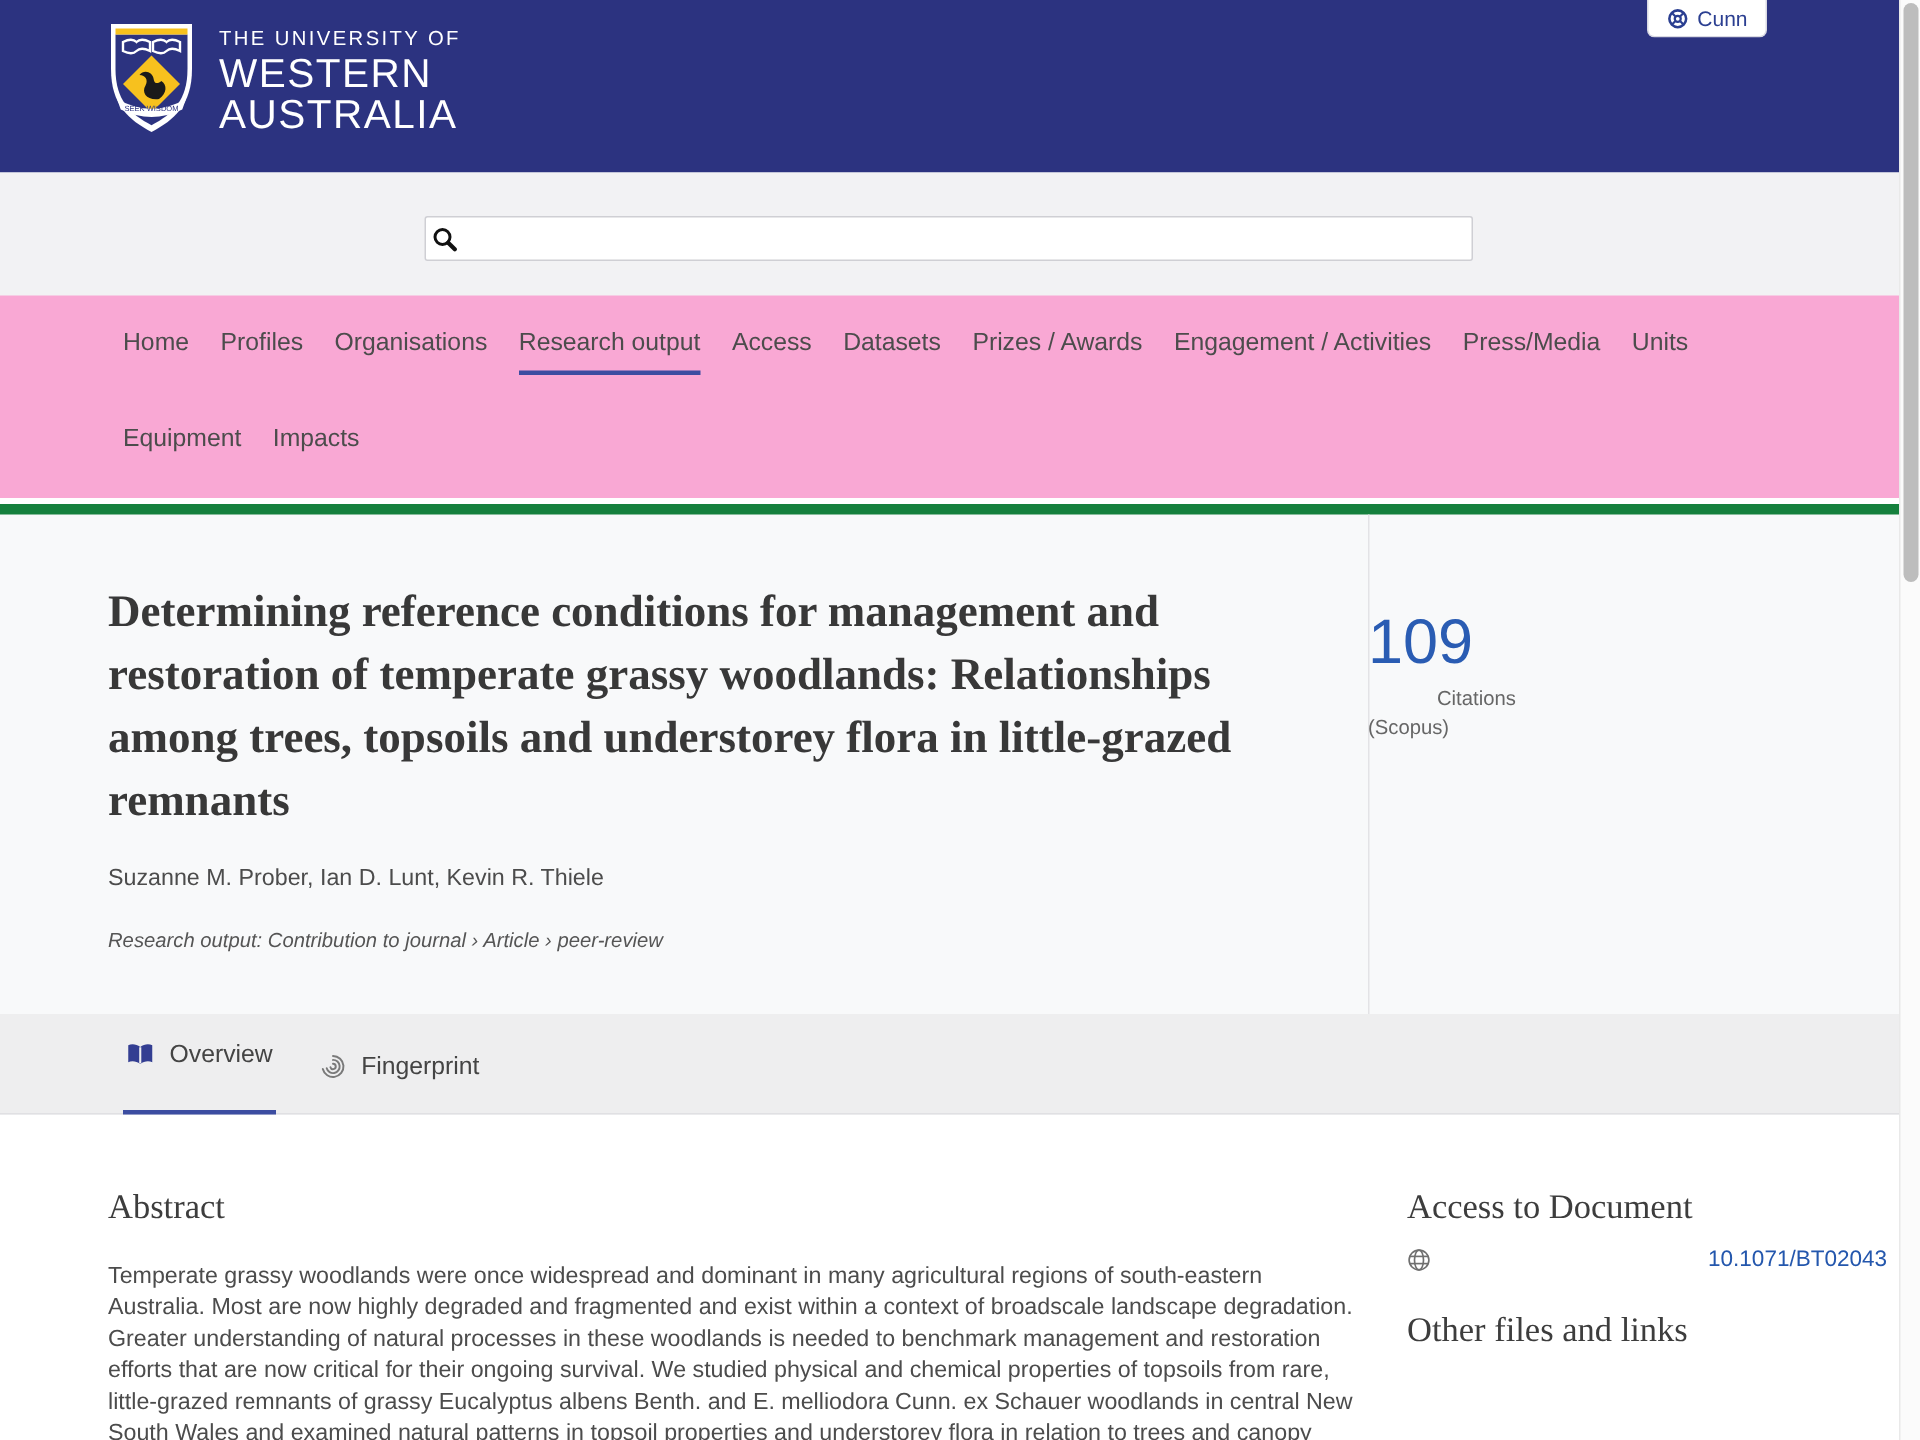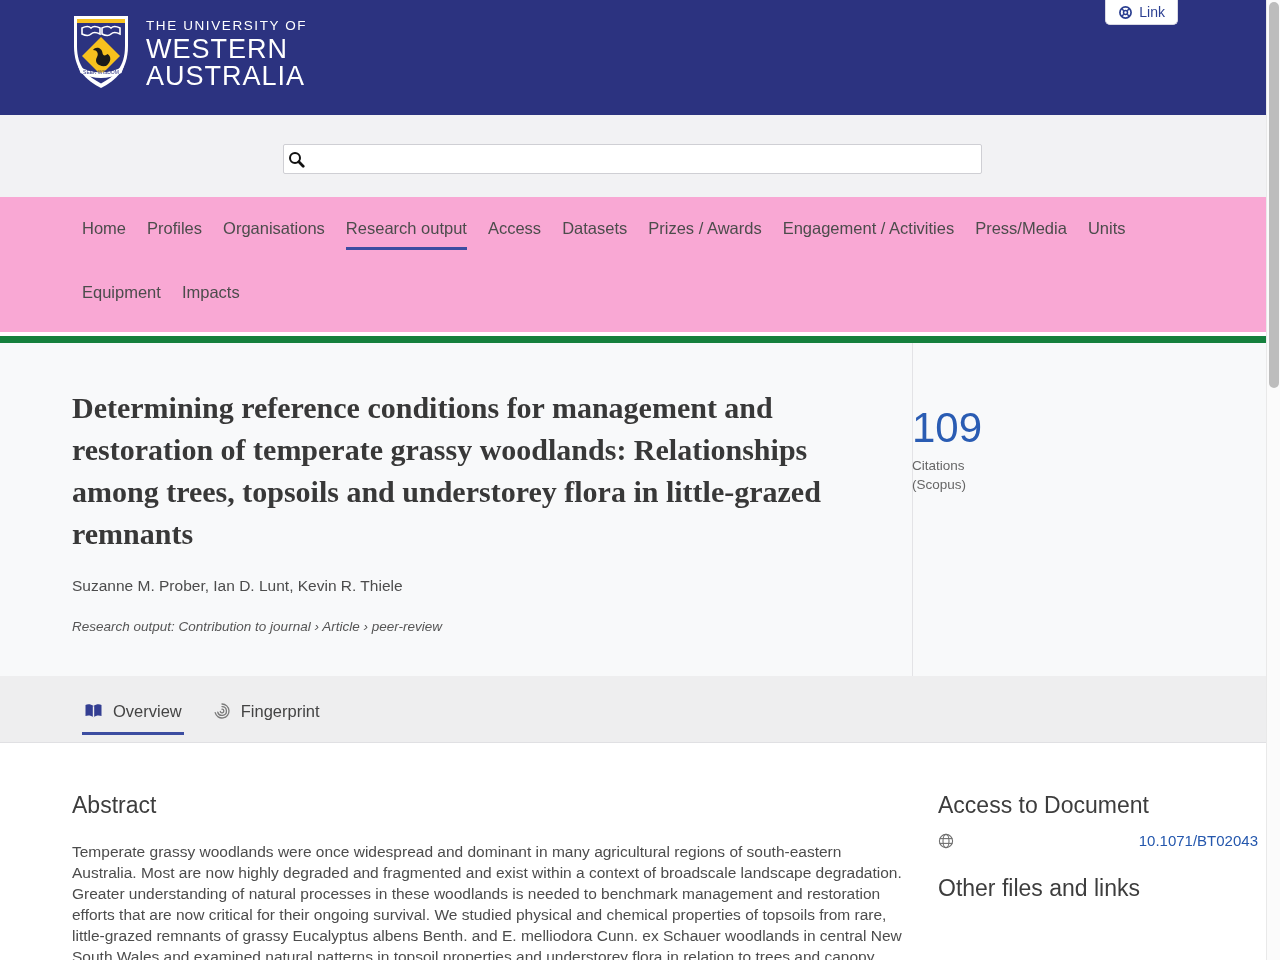--- a/index.html
+++ b/index.html
@@ -42,36 +42,36 @@
   .main-section { position: absolute; top: 336px; left: 0; width: 1266px; height: 340px;
     background: #f8f9fa; border-top: 7px solid #15803d; }
   .main-divider { position: absolute; left: 912px; top: 0; width: 1px; height: 100%; background: #e3e3e6; }
   .pub-left { position: absolute; left: 72px; top: 44px; width: 812px; }
   .pub-title { font-family: "Liberation Serif", serif; font-weight: 700; font-size: 30px;
     line-height: 42px; color: #383838; }
   .pub-authors { margin-top: 22px; font-size: 15.5px; color: #4c4c4c; }
   .pub-type { margin-top: 24px; font-style: italic; font-size: 13.5px; color: #555; }
   .metrics { position: absolute; left: 912px; top: 63px; width: 302px; text-align: left; }
   .citations-count { font-size: 42px; line-height: 44px; color: #2a5cb3; cursor: pointer; }
-  .citations-label { margin-top: 6px; font-size: 13.5px; color: #666; line-height: 19px; }
+  .citations-label { margin-top: 6px; font-size: 13.5px; color: #666; line-height: 19px; margin-left: 46px; }
   .citations-source { font-size: 13.5px; color: #666; line-height: 19px; }
 
   
   .tab-bar { position: absolute; top: 676px; left: 0; width: 1266px; height: 67px;
     background: #eeeeef; border-bottom: 1px solid #e0e0e3; display: flex; align-items: center;
     padding-left: 82px; gap: 27px; }
   .tab { display: flex; align-items: center; gap: 10px; font-size: 16.5px; color: #444;
     cursor: pointer; padding: 18px 2px 14px 2px; }
-  .tab.active { border-bottom: 3px solid #3c4da1; padding-bottom: 11px; }
+  .tab.active { border-bottom: 3px solid #3c4da1; padding-bottom: 27px; }
   .tab svg { display: block; }
 
   
   .content { position: absolute; top: 744px; left: 0; width: 1266px; height: 216px; background: #fff; }
   .abstract-col { position: absolute; left: 72px; top: 48px; width: 833px; }
-  .section-heading { font-size: 23px; font-weight: 400; color: #3d3d3d; }
+  .section-heading { font-size: 23px; font-weight: 400; color: #3d3d3d; font-family: Liberation Serif, serif; }
   .abstract-text { margin-top: 22px; font-size: 15.5px; line-height: 21px; color: #4c4c4c; }
   .links-col { position: absolute; left: 938px; top: 48px; width: 320px; }
   .link-row { display: flex; align-items: center; gap: 9px; margin-top: 13px; cursor: pointer; justify-content: space-between; }
   .link-row a { font-size: 15px; color: #2457ad; text-decoration: none; }
   .links-col .section-heading.second { margin-top: 26px; }
 
   
   .scrollbar { position: absolute; top: 0; right: 0; width: 14px; height: 960px;
     background: #fbfbfb; border-left: 1px solid #e9e9e9; }
   .scroll-thumb { position: absolute; top: 2px; left: 2px; width: 10px; height: 386px;
@@ -107,21 +107,21 @@
       <svg width="15" height="15" viewBox="0 0 15 15">
         <circle cx="7.5" cy="7.5" r="5.6" fill="none" stroke="#2b3f91" stroke-width="1.7"></circle>
         <circle cx="7.5" cy="7.5" r="2" fill="none" stroke="#2b3f91" stroke-width="1.5"></circle>
         <g stroke="#2b3f91" stroke-width="1.5">
           <line x1="3.5" y1="3.5" x2="5.8" y2="5.8"></line>
           <line x1="11.5" y1="3.5" x2="9.2" y2="5.8"></line>
           <line x1="3.5" y1="11.5" x2="5.8" y2="9.2"></line>
           <line x1="11.5" y1="11.5" x2="9.2" y2="9.2"></line>
         </g>
       </svg>
-      <span>Link</span>
+      <span>Cunn</span>
     </div>
   </div>
 
   <div class="search-band">
     <div class="search-box">
       <button class="search-btn">
         <svg width="17" height="17" viewBox="0 0 17 17">
           <circle cx="7" cy="7" r="5" fill="none" stroke="#111" stroke-width="2"></circle>
           <line x1="10.8" y1="10.8" x2="15.2" y2="15.2" stroke="#111" stroke-width="2.8" stroke-linecap="round"></line>
         </svg>

